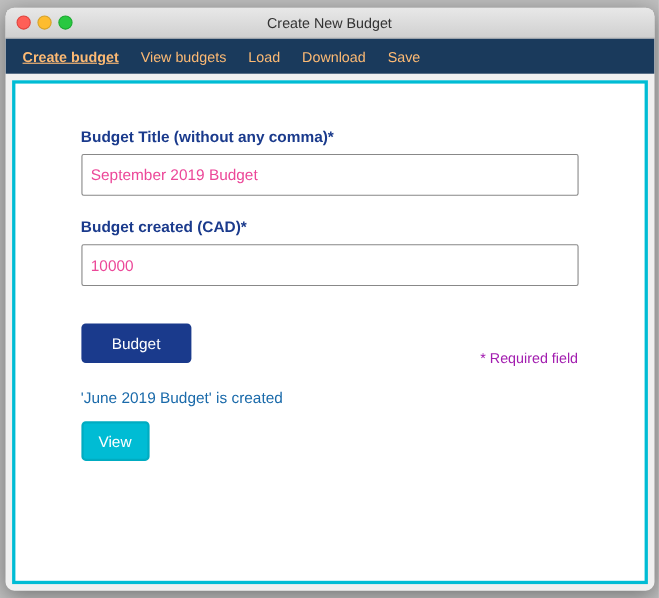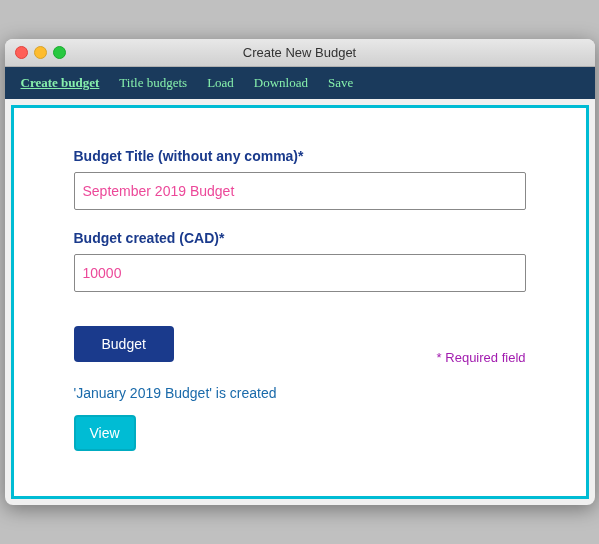--- a/index.html
+++ b/index.html
@@ -9,21 +9,21 @@
       font-family: -apple-system, BlinkMacSystemFont, 'Segoe UI', Arial, sans-serif;
       width: 599px;
       height: 544px;
       display: flex;
       align-items: center;
       justify-content: center;
     }
 
     .window {
       width: 590px;
-      height: 466px;
+      height: 530px;
       background: #f0f0f0;
       border-radius: 8px;
       box-shadow: 0 4px 20px rgba(0,0,0,0.4);
       overflow: hidden;
       display: flex;
       flex-direction: column;
     }
 
     .title-bar {
       background: linear-gradient(to bottom, #e8e8e8, #d0d0d0);
@@ -65,27 +65,26 @@
     .menu-bar {
       background: #1a3a5c;
       display: flex;
       align-items: center;
       padding: 0 6px;
       height: 32px;
       flex-shrink: 0;
     }
 
     .menu-item {
-      color: #86efac;
+      color: #fdba74;
       font-size: 13px;
       padding: 4px 10px;
       cursor: pointer;
       border-radius: 3px;
       white-space: nowrap;
-      font-family: Liberation Serif, serif;
     }
 
     .menu-item.active {
       font-weight: bold;
       text-decoration: underline;
     }
 
     .content-area {
       flex: 1;
       border: 3px solid #00bcd4;
@@ -169,21 +168,21 @@
     <div class="title-bar-buttons">
       <button class="tb-btn tb-close"></button>
       <button class="tb-btn tb-minimize"></button>
       <button class="tb-btn tb-maximize"></button>
     </div>
     <span class="title-bar-text">Create New Budget</span>
   </div>
 
   <div class="menu-bar">
     <div class="menu-item active">Create budget</div>
-    <div class="menu-item">Title budgets</div>
+    <div class="menu-item">View budgets</div>
     <div class="menu-item">Load</div>
     <div class="menu-item">Download</div>
     <div class="menu-item">Save</div>
   </div>
 
   <div class="content-area">
 
     <div class="field-group">
       <div class="field-label">Budget Title (without any comma)*</div>
       <input class="field-input" type="text" value="September 2019 Budget" style="">
@@ -192,20 +191,20 @@
     <div class="field-group">
       <div class="field-label">Budget created (CAD)*</div>
       <input class="field-input" type="text" value="10000" style="">
     </div>
 
     <div class="button-row">
       <button class="create-btn">Budget</button>
       <span class="required-text">* Required field</span>
     </div>
 
-    <div class="success-message">'January 2019 Budget' is created</div>
+    <div class="success-message">'June 2019 Budget' is created</div>
 
     <div>
       <button class="view-btn">View</button>
     </div>
 
   </div>
 </div>
 
 </body></html>

